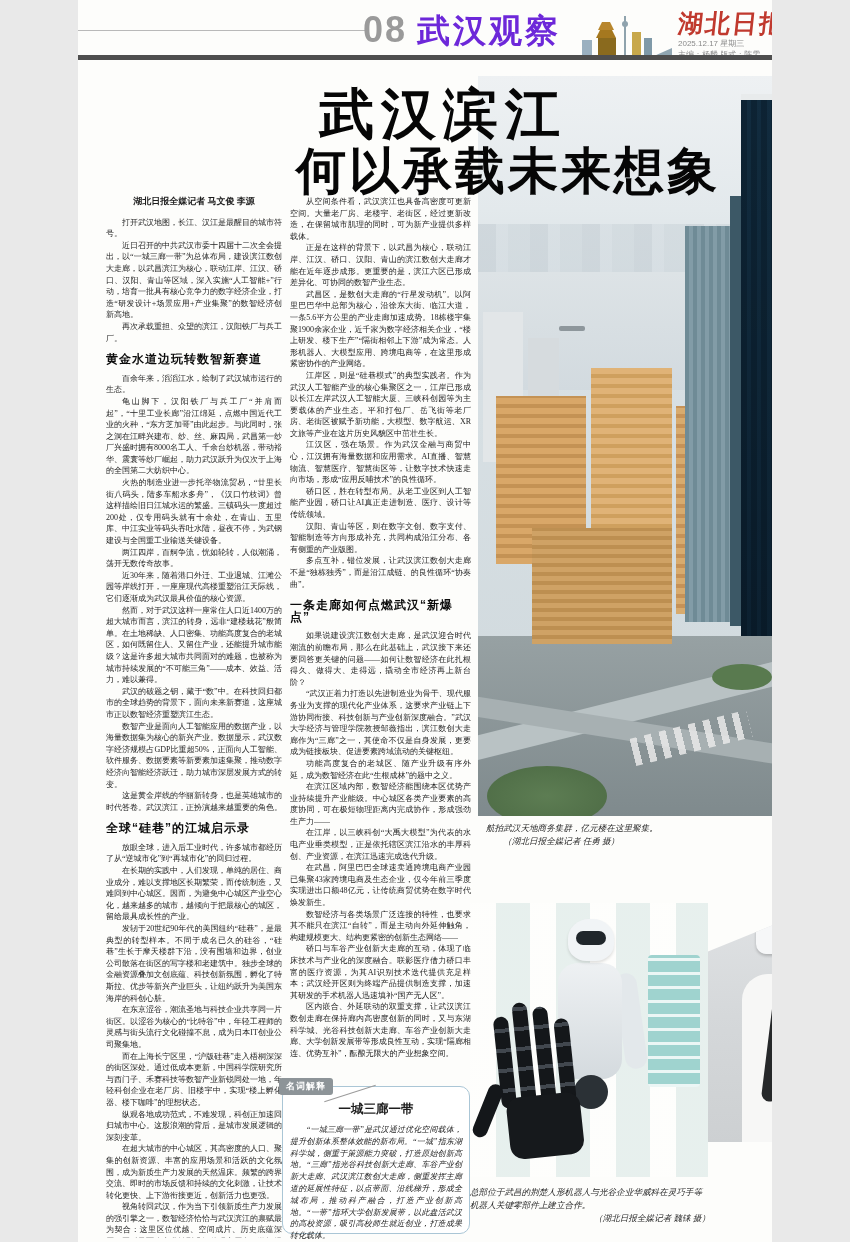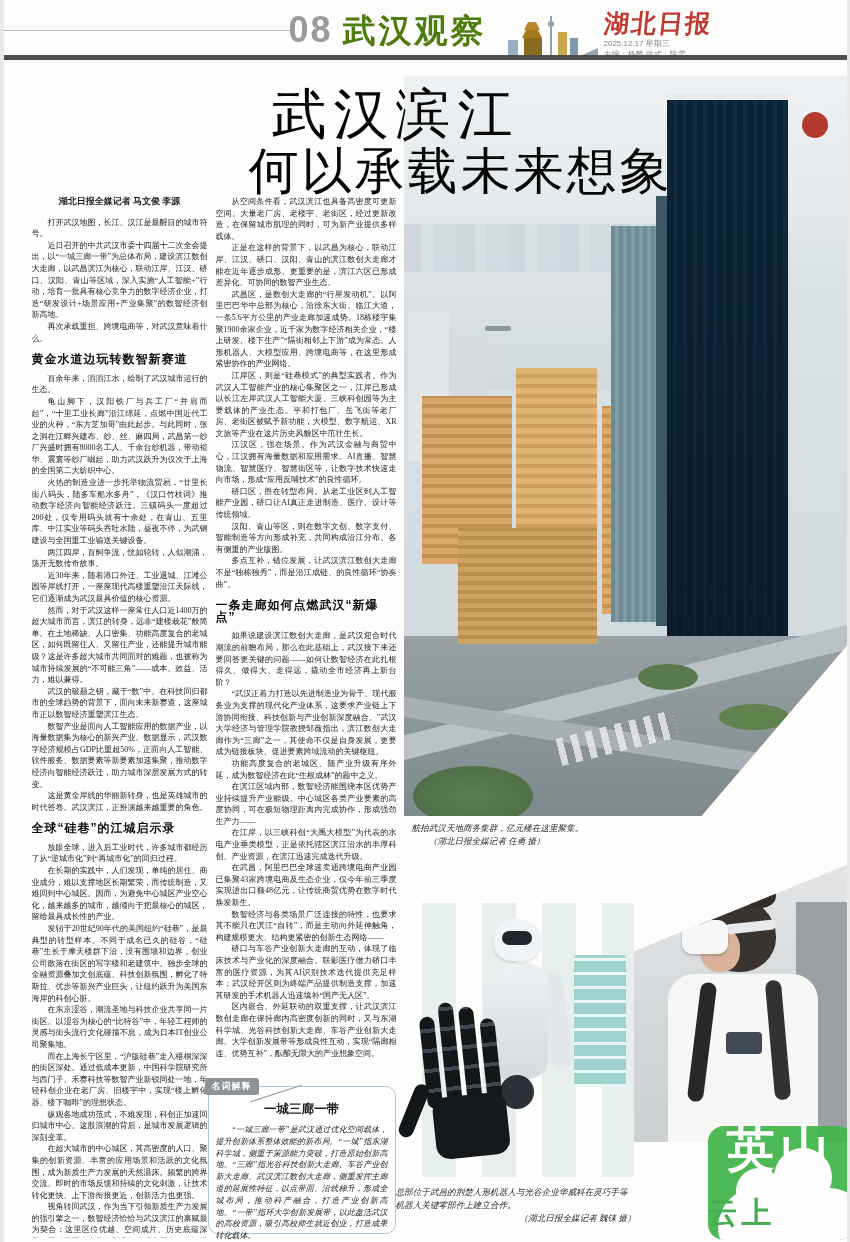--- a/index.html
+++ b/index.html
@@ -1,30 +1,30 @@
 <!DOCTYPE html>
 <html><head>
 <meta charset="utf-8">
 <style>
   html,body{margin:0;padding:0;background:#e9e9e9;}
-  .page{position:relative;width:843px;height:1242px;margin:0 auto;background:#fdfdfb;overflow:hidden;
+  .page{position:relative;width:694px;height:1242px;margin:0 auto;background:#fdfdfb;overflow:hidden;
         font-family:"Liberation Serif","DejaVu Serif",serif;color:#1d1d1d;}
   
   .hdr-thinline{position:absolute;left:0;top:30px;width:288px;height:1px;background:#b9b9b9;}
   .hdr-block{position:absolute;left:285px;top:12px;display:flex;align-items:flex-end;gap:10px;}
   .page-no{font-family:"Liberation Sans",sans-serif;font-size:36px;color:#9a9a9a;font-weight:bold;letter-spacing:2px;line-height:1;}
-  .sec-name{font-size:33px;color:#4d7c0f;font-weight:bold;letter-spacing:3px;line-height:1;text-align:center;}
+  .sec-name{font-size:33px;color:#6d28d9;font-weight:bold;letter-spacing:3px;line-height:1;text-align:center;}
   .skyline{position:absolute;left:502px;top:14px;}
   .logo-blk{position:absolute;left:600px;top:10px;width:200px;}
   .paper-name{font-size:25px;font-weight:bold;color:#c0392e;letter-spacing:2px;transform:skewX(-6deg);line-height:1.1;}
   .paper-date,.paper-editors{font-family:"Liberation Sans",sans-serif;font-size:8px;color:#8a8a8a;line-height:11px;}
   .hdr-rule{position:absolute;left:0;top:55px;width:850px;height:5px;background:#4e4e4e;}
   
-  .headline{position:absolute;left:190px;top:86px;width:480px;z-index:5;
-            font-family:"Liberation Sans","DejaVu Sans",sans-serif;font-weight:400;color:#060606;}
+  .headline{position:absolute;left:163px;top:86px;width:480px;z-index:5;
+            font-family:"Liberation Sans","DejaVu Sans",sans-serif;font-weight:700;color:#060606;}
   .hl1{font-size:55px;letter-spacing:7px;margin-left:78px;line-height:1.05;}
   .hl2{font-size:50px;letter-spacing:3px;margin-left:55px;line-height:1.1;}
   
   .col{position:absolute;overflow:hidden;font-size:8px;line-height:11.6px;}
   #col1{left:28px;top:196px;width:176px;height:1042px;}
   #col2{left:212px;top:196px;width:181px;height:884px;}
   .byline{font-weight:bold;text-align:center;font-size:9px;margin:0 0 9px;}
   .para{text-indent:2em;text-align:justify;margin:0;}
   .sec-h{font-family:"Liberation Sans",sans-serif;font-weight:bold;font-size:12px;text-align:left;
          margin:10px 0 7px;color:#0c0c0c;letter-spacing:1px;}
@@ -181,25 +181,25 @@
   <div class="caption" id="cap-main">
     <span>航拍武汉天地商务集群，亿元楼在这里聚集。</span>
     <span class="credit">（湖北日报全媒记者 任勇 摄）</span>
   </div>
 
   <div class="col" id="col1">
     <div class="byline">湖北日报全媒记者 马文俊 李源</div>
     <div>
         <div class="para">打开武汉地图，长江、汉江是最醒目的城市符号。</div>
         <div class="para">近日召开的中共武汉市委十四届十二次全会提出，以“一城三廊一带”为总体布局，建设滨江数创大走廊，以武昌滨江为核心，联动江岸、江汉、硚口、汉阳、青山等区域，深入实施“人工智能+”行动，培育一批具有核心竞争力的数字经济企业，打造“研发设计+场景应用+产业集聚”的数智经济创新高地。</div>
-        <div class="para">再次承载重担、跨境电商等，对武汉意味着什么。</div>
+        <div class="para">再次承载重担、众望的滨江，汉阳铁厂与兵工厂。</div>
         <div class="sec-h">黄金水道边玩转数智新赛道</div>
         <div class="para">百余年来，滔滔江水，绘制了武汉城市运行的生态。</div>
         <div class="para">龟山脚下，汉阳铁厂与兵工厂“并肩而起”，“十里工业长廊”沿江绵延，点燃中国近代工业的火种，“东方芝加哥”由此起步。与此同时，张之洞在江畔兴建布、纱、丝、麻四局，武昌第一纱厂兴盛时拥有8000名工人、千余台纱机器，带动裕华、震寰等纱厂崛起，助力武汉跃升为仅次于上海的全国第二大纺织中心。</div>
-        <div class="para">火热的制造业进一步托举物流贸易，“廿里长街八码头，陆多车船水多舟”，《汉口竹枝词》推动数字经济向智能经济跃迁。三镇码头一度超过200处，仅专用码头就有十余处，在青山、五里库、中江实业等码头吞吐水陆，昼夜不停，为武钢建设与全国重工业输送关键设备。</div>
+        <div class="para">火热的制造业进一步托举物流贸易，“廿里长街八码头，陆多车船水多舟”，《汉口竹枝词》曾这样描绘旧日江城水运的繁盛。三镇码头一度超过200处，仅专用码头就有十余处，在青山、五里库、中江实业等码头吞吐水陆，昼夜不停，为武钢建设与全国重工业输送关键设备。</div>
         <div class="para">两江四岸，百舸争流，恍如轮转，人似潮涌，荡开无数传奇故事。</div>
         <div class="para">近30年来，随着港口外迁、工业退城、江滩公园等岸线打开，一座座现代高楼重塑沿江天际线，它们逐渐成为武汉最具价值的核心资源。</div>
         <div class="para">然而，对于武汉这样一座常住人口近1400万的超大城市而言，滨江的转身，远非“建楼栽花”般简单。在土地稀缺、人口密集、功能高度复合的老城区，如何既留住人、又留住产业，还能提升城市能级？这是许多超大城市共同面对的难题，也被称为城市持续发展的“不可能三角”——成本、效益、活力，难以兼得。</div>
         <div class="para">武汉的破题之钥，藏于“数”中。在科技回归都市的全球趋势的背景下，面向未来新赛道，这座城市正以数智经济重塑滨江生态。</div>
         <div class="para">数智产业是面向人工智能应用的数据产业，以海量数据集为核心的新兴产业。数据显示，武汉数字经济规模占GDP比重超50%，正面向人工智能、软件服务、数据要素等新要素加速集聚，推动数字经济向智能经济跃迁，助力城市深层发展方式的转变。</div>
         <div class="para">这是黄金岸线的华丽新转身，也是英雄城市的时代答卷。武汉滨江，正扮演越来越重要的角色。</div>
         <div class="sec-h">全球“硅巷”的江城启示录</div>
         <div class="para">放眼全球，进入后工业时代，许多城市都经历了从“逆城市化”到“再城市化”的回归过程。</div>
         <div class="para">在长期的实践中，人们发现，单纯的居住、商业成分，难以支撑地区长期繁荣，而传统制造，又难回到中心城区。因而，为避免中心城区产业空心化，越来越多的城市，越倾向于把最核心的城区，留给最具成长性的产业。</div>
         <div class="para">发轫于20世纪90年代的美国纽约“硅巷”，是最典型的转型样本。不同于成名已久的硅谷，“硅巷”生长于摩天楼群下沿，没有围墙和边界，创业公司散落在街区的写字楼和老建筑中。独步全球的金融资源叠加文创底蕴、科技创新氛围，孵化了特斯拉、优步等新兴产业巨头，让纽约跃升为美国东海岸的科创心脏。</div>

